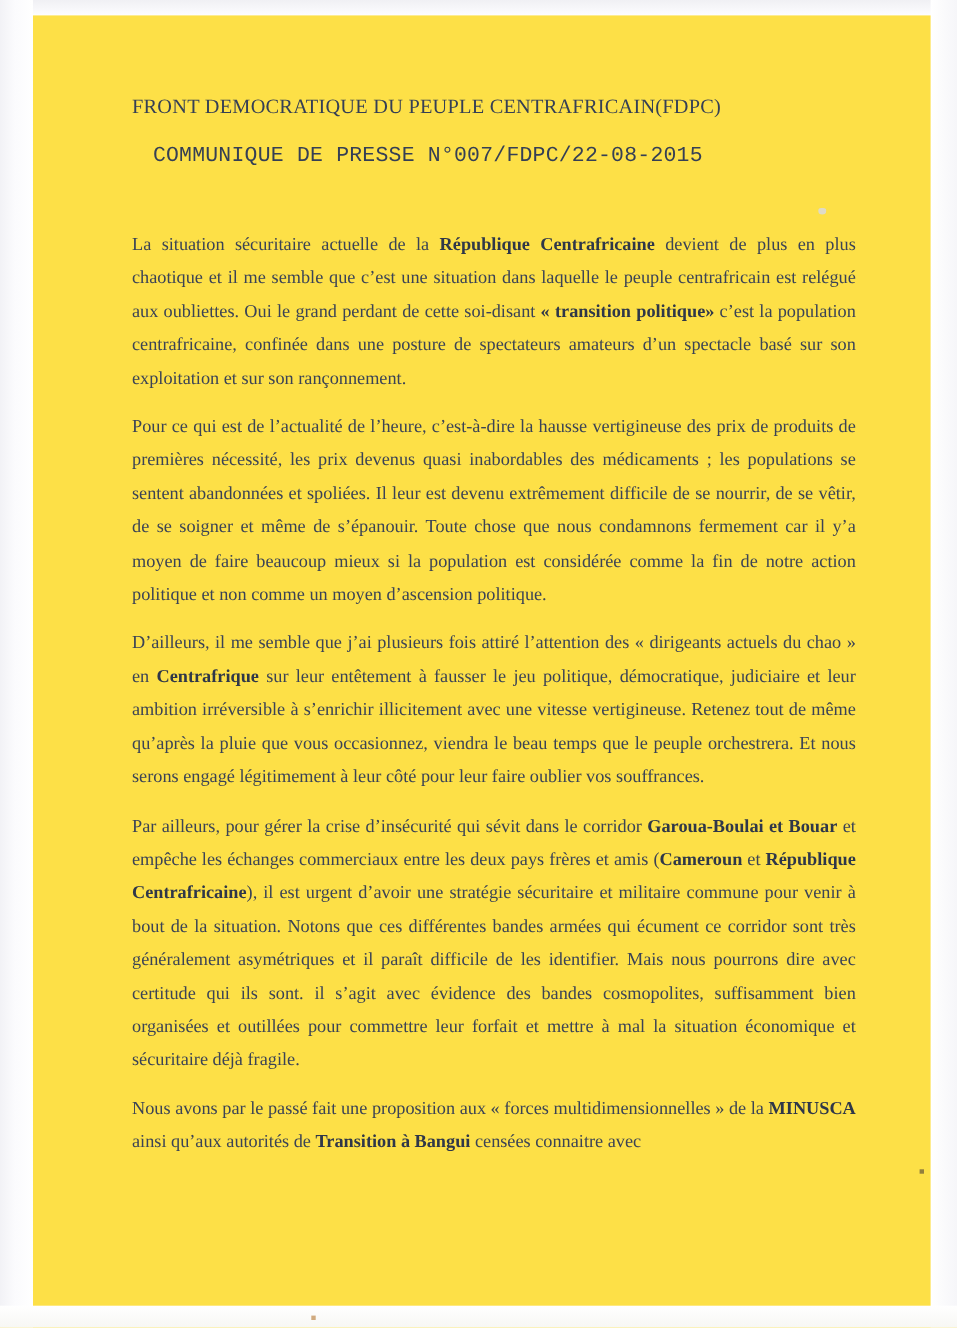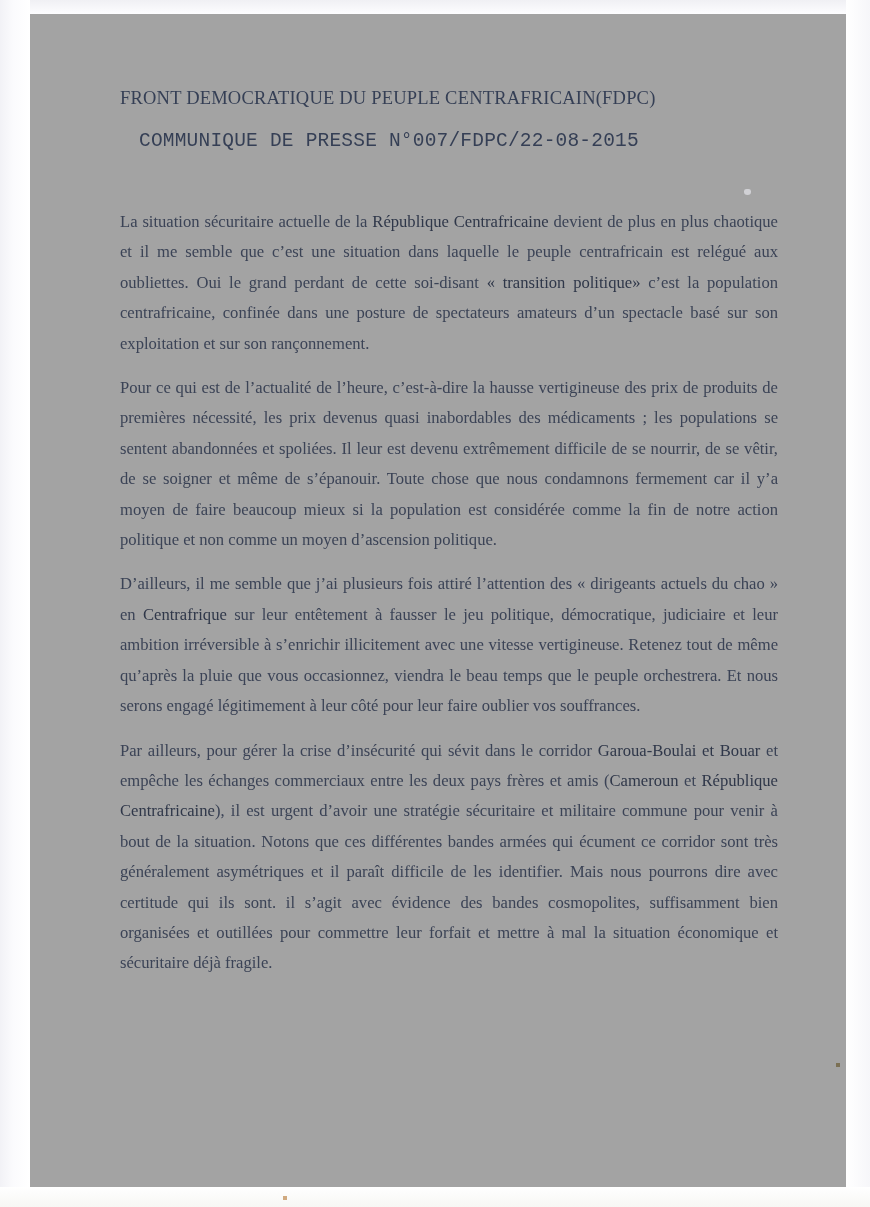--- a/index.html
+++ b/index.html
@@ -9,21 +9,21 @@
     background: #ffffff;
   }
   body {
     font-family: "Liberation Serif", "DejaVu Serif", serif;
   }
   .page {
     position: relative;
     width: 870px;
     height: 1207px;
     margin: 0 auto;
-    background: #a3a3a3;
+    background: #fde047;
     overflow: hidden;
   }
   
   .scan-edge-left {
     position: absolute;
     top: 0; left: 0;
     width: 30px; height: 1207px;
     background: linear-gradient(to right, #f2f2f6 0%, #fbfbfd 45%, #ffffff 100%);
     pointer-events: none;
   }
@@ -109,21 +109,21 @@
     text-align: justify;
     text-justify: inter-word;
   }
   .body-text p {
     margin: 0 0 14px 0;
   }
   .body-text p:last-child {
     margin-bottom: 0;
   }
   .body-text b {
-    font-weight: normal;
+    font-weight: bold;
     color: #2f3749;
   }
 </style>
 </head>
 <body>
 
 <div class="page">
 
   <div class="scan-edge-top"></div>
   <div class="scan-edge-left"></div>
@@ -138,16 +138,17 @@
 
     <div class="doc-heading doc-heading-1">FRONT DEMOCRATIQUE DU PEUPLE CENTRAFRICAIN(FDPC)</div>
 
     <div class="doc-heading doc-heading-2">COMMUNIQUE DE PRESSE N°007/FDPC/22-08-2015</div>
 
     <div class="body-text">
         <p><span>La situation sécuritaire actuelle de la </span><b>République Centrafricaine</b><span> devient de plus en plus chaotique et il me semble que c’est une situation dans laquelle le peuple centrafricain est relégué aux oubliettes. Oui le grand perdant de cette soi-disant </span><b>« transition politique»</b><span> c’est la population centrafricaine, confinée dans une posture de spectateurs amateurs d’un spectacle basé sur son exploitation et sur son rançonnement.</span></p>
         <p><span>Pour ce qui est de l’actualité de l’heure, c’est-à-dire la hausse vertigineuse des prix de produits de premières nécessité, les prix devenus quasi inabordables des médicaments ; les populations se sentent abandonnées et spoliées. Il leur est devenu extrêmement difficile de se nourrir, de se vêtir, de se soigner et même de s’épanouir. Toute chose que nous condamnons fermement car il y’a moyen de faire beaucoup mieux si la population est considérée comme la fin de notre action politique et non comme un moyen d’ascension politique.</span></p>
         <p><span>D’ailleurs, il me semble que j’ai plusieurs fois attiré l’attention des « dirigeants actuels du chao » en </span><b>Centrafrique</b><span> sur leur entêtement à fausser le jeu politique, démocratique, judiciaire et leur ambition irréversible à s’enrichir illicitement avec une vitesse vertigineuse. Retenez tout de même qu’après la pluie que vous occasionnez, viendra le beau temps que le peuple orchestrera. Et nous serons engagé légitimement à leur côté pour leur faire oublier vos souffrances.</span></p>
         <p><span>Par ailleurs, pour gérer la crise d’insécurité qui sévit dans le corridor </span><b>Garoua-Boulai et Bouar</b><span> et empêche les échanges commerciaux entre les deux pays frères et amis (</span><b>Cameroun</b><span> et </span><b>République Centrafricaine</b><span>), il est urgent d’avoir une stratégie sécuritaire et militaire commune pour venir à bout de la situation. Notons que ces différentes bandes armées qui écument ce corridor sont très généralement asymétriques et il paraît difficile de les identifier. Mais nous pourrons dire avec certitude qui ils sont. il s’agit avec évidence des bandes cosmopolites, suffisamment bien organisées et outillées pour commettre leur forfait et mettre à mal la situation économique et sécuritaire déjà fragile.</span></p>
+        <p><span>Nous avons par le passé fait une proposition aux « forces multidimensionnelles » de la </span><b>MINUSCA</b><span> ainsi qu’aux autorités de </span><b>Transition à Bangui</b><span> censées connaitre avec</span></p>
       </div>
 
   </div>
 </div>
 
 </body></html>

